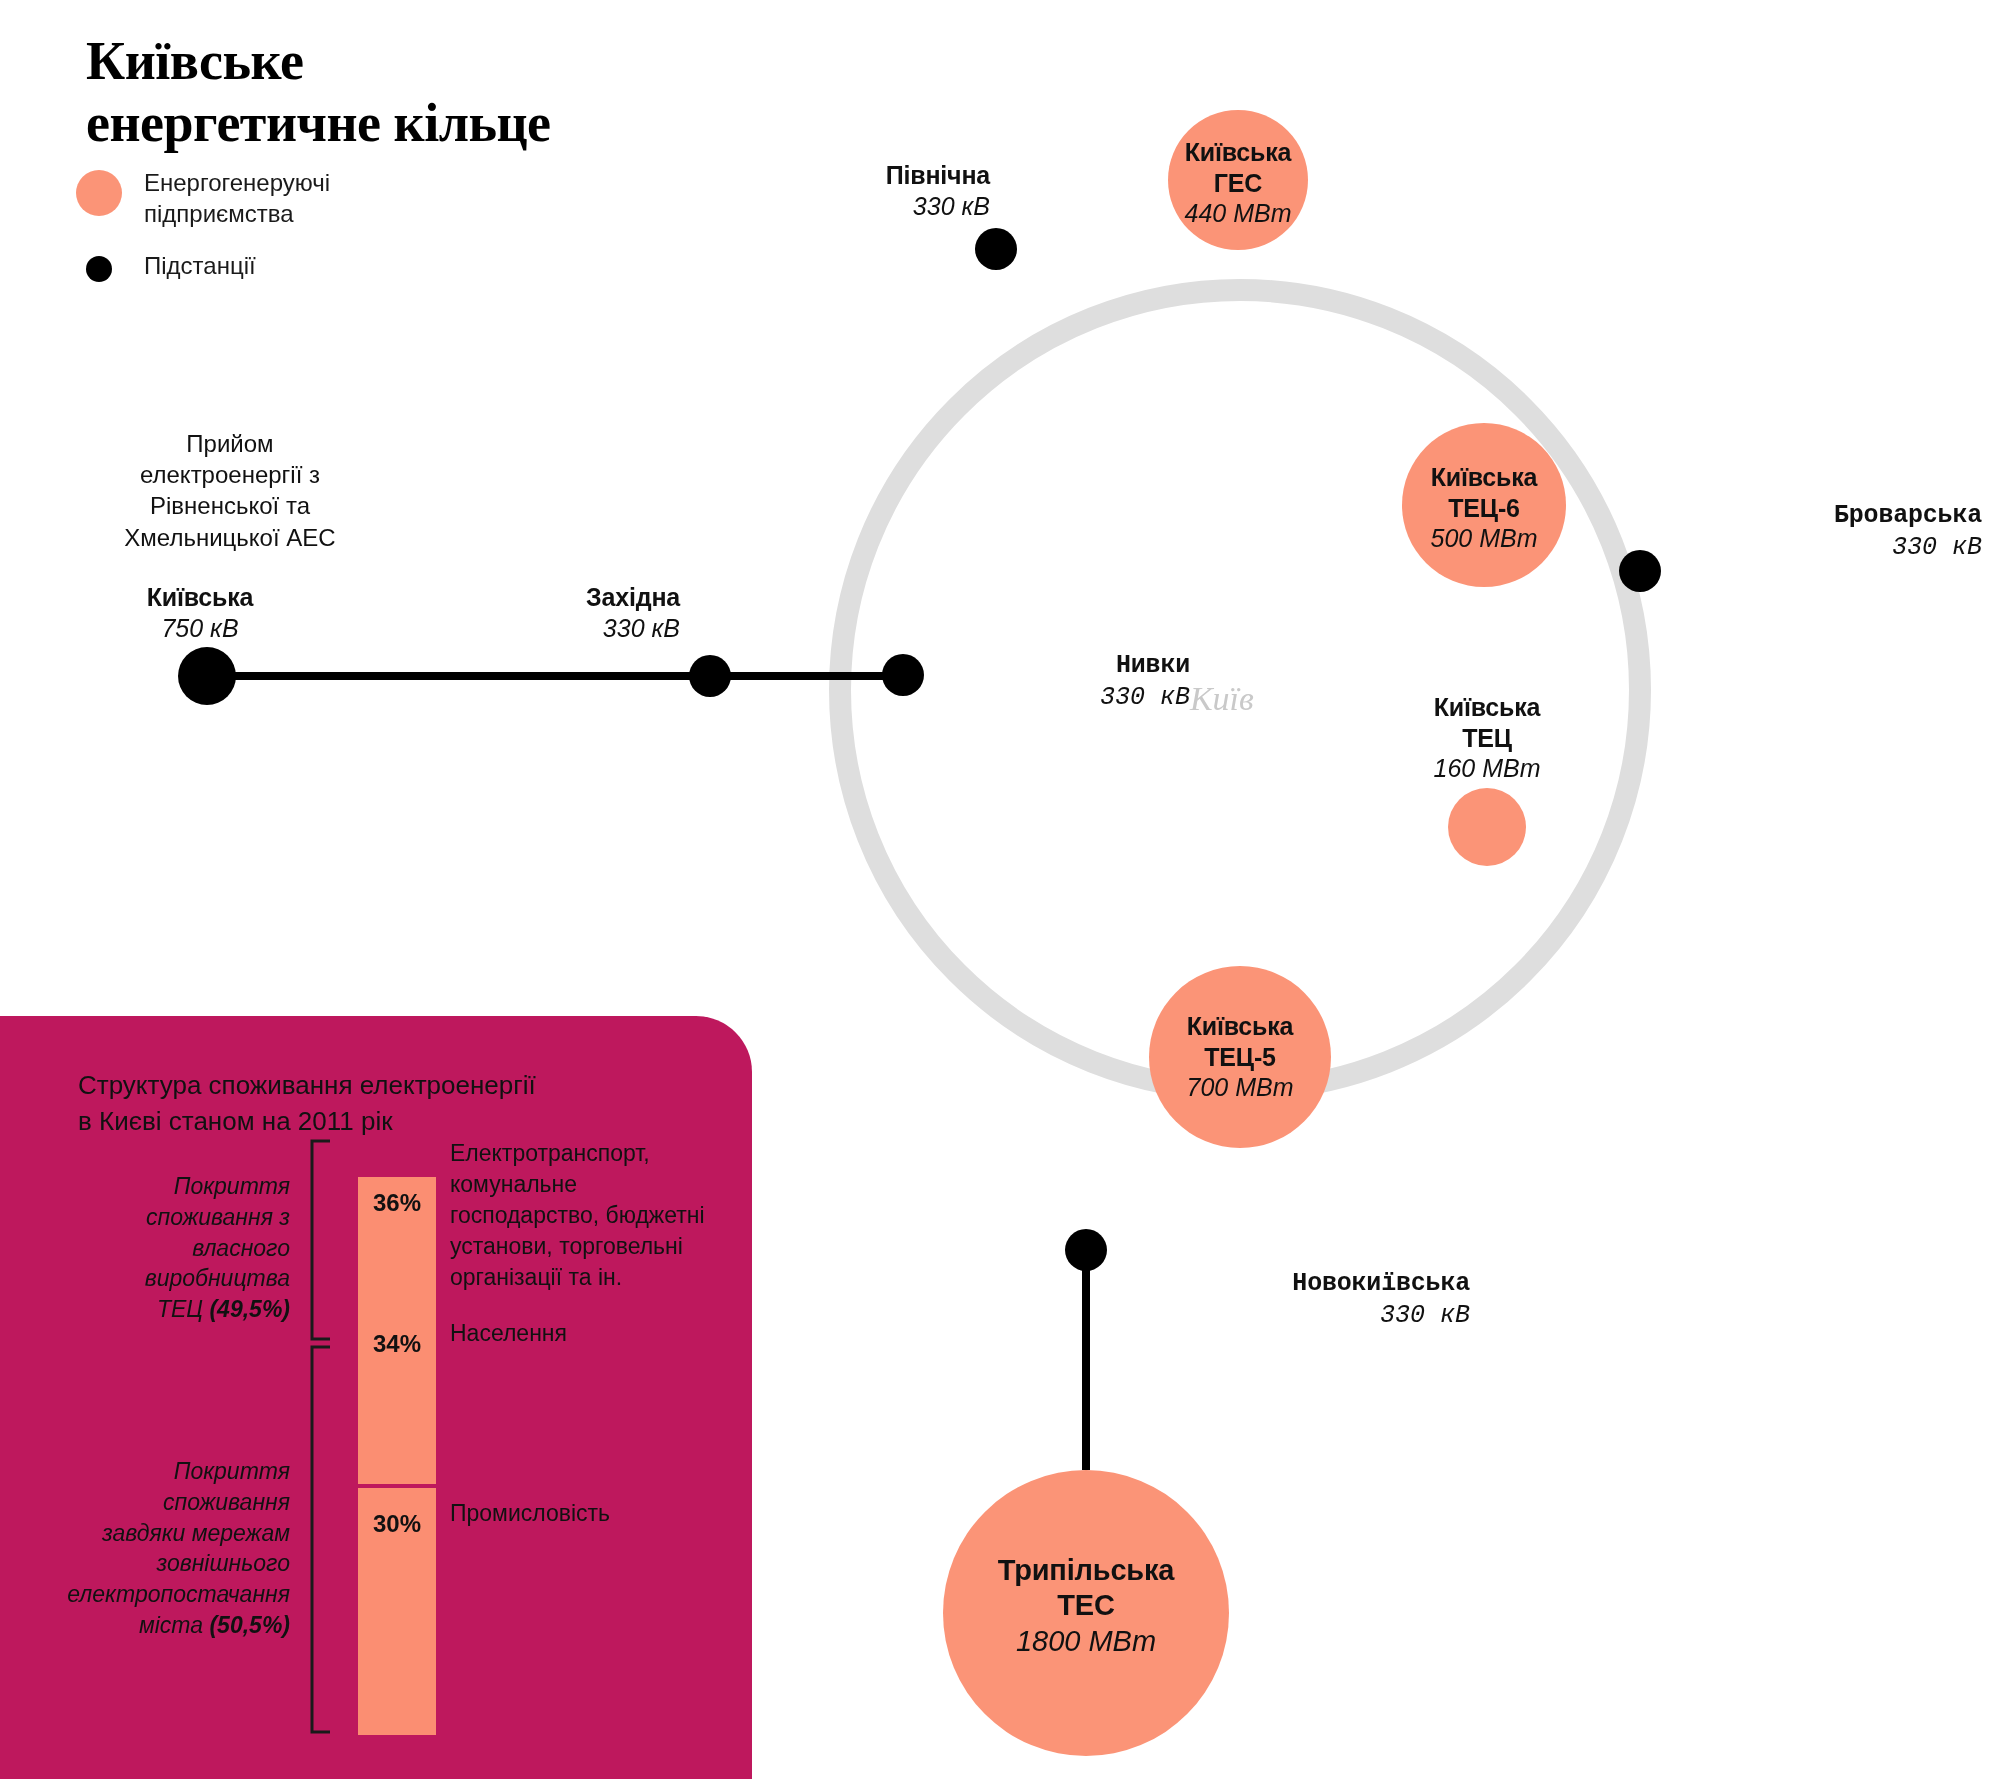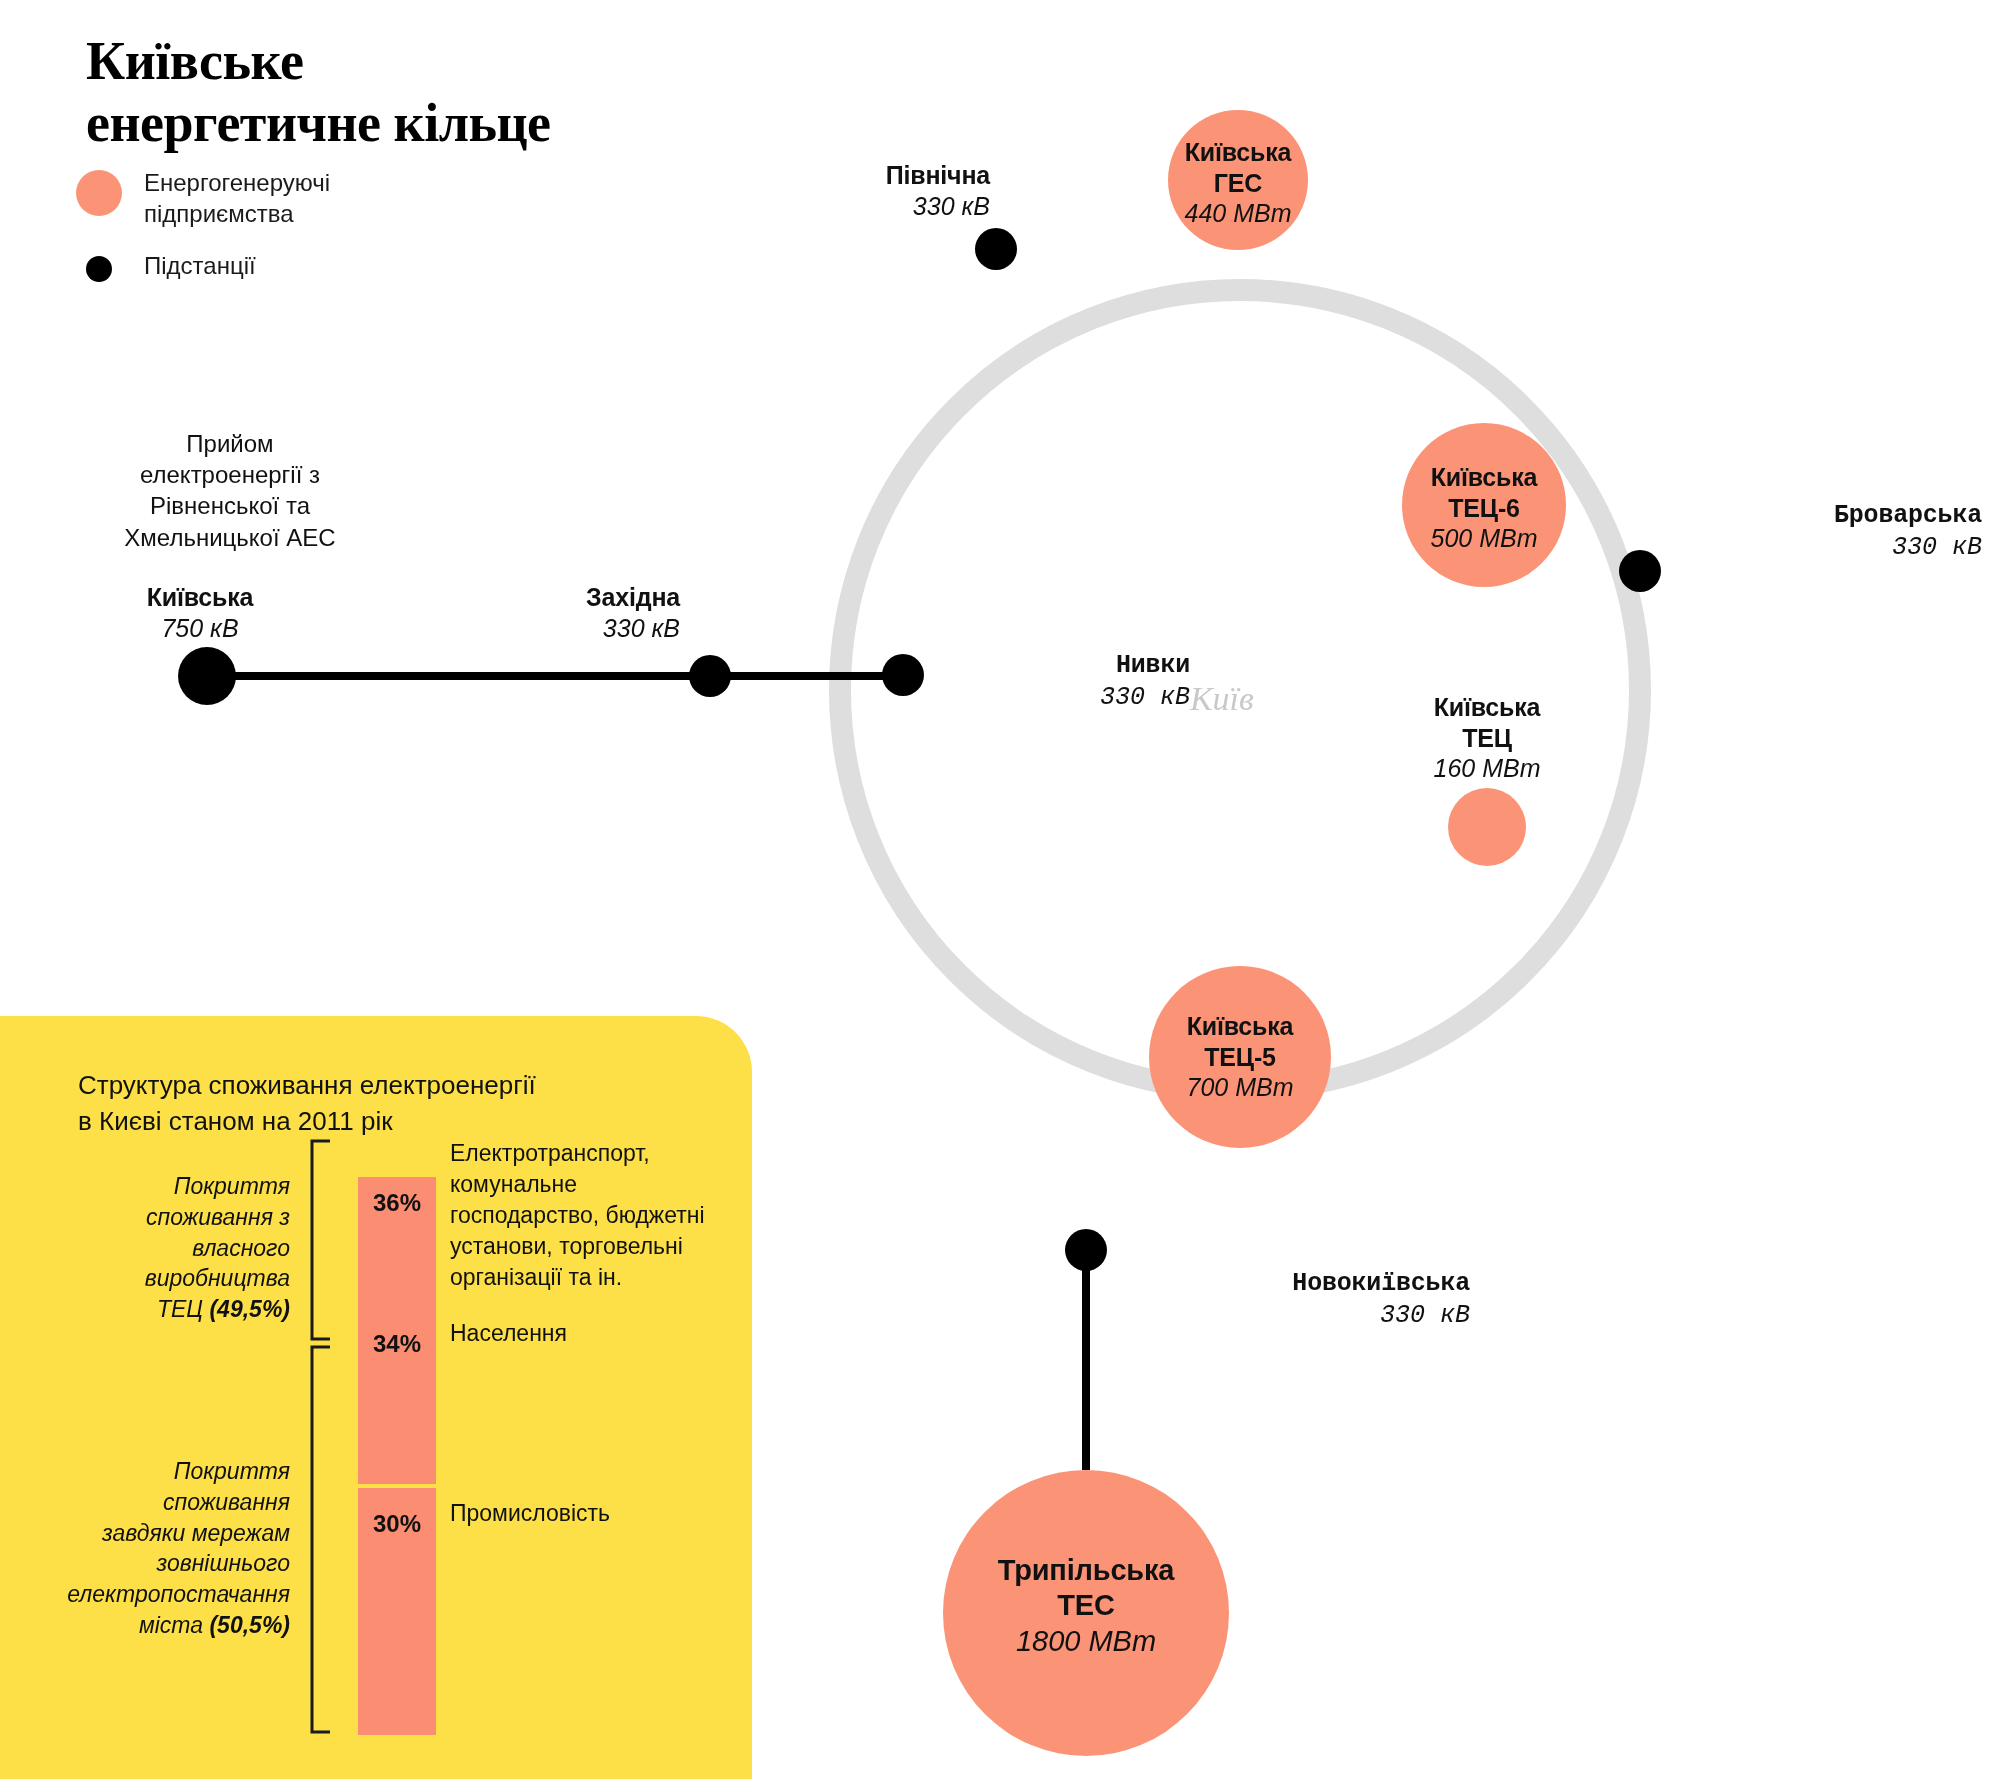--- a/index.html
+++ b/index.html
@@ -132,21 +132,21 @@
     color: #c9c9c9;
   }
 
   
   #panel {
     position: absolute;
     left: 0;
     top: 1016px;
     width: 752px;
     height: 763px;
-    background: #fde047;
+    background: #be185d;
     border-top-right-radius: 56px;
   }
   #panel-title {
     position: absolute;
     left: 78px;
     top: 52px;
     width: 600px;
     font-size: 26px;
     font-weight: normal;
     line-height: 1.38;

